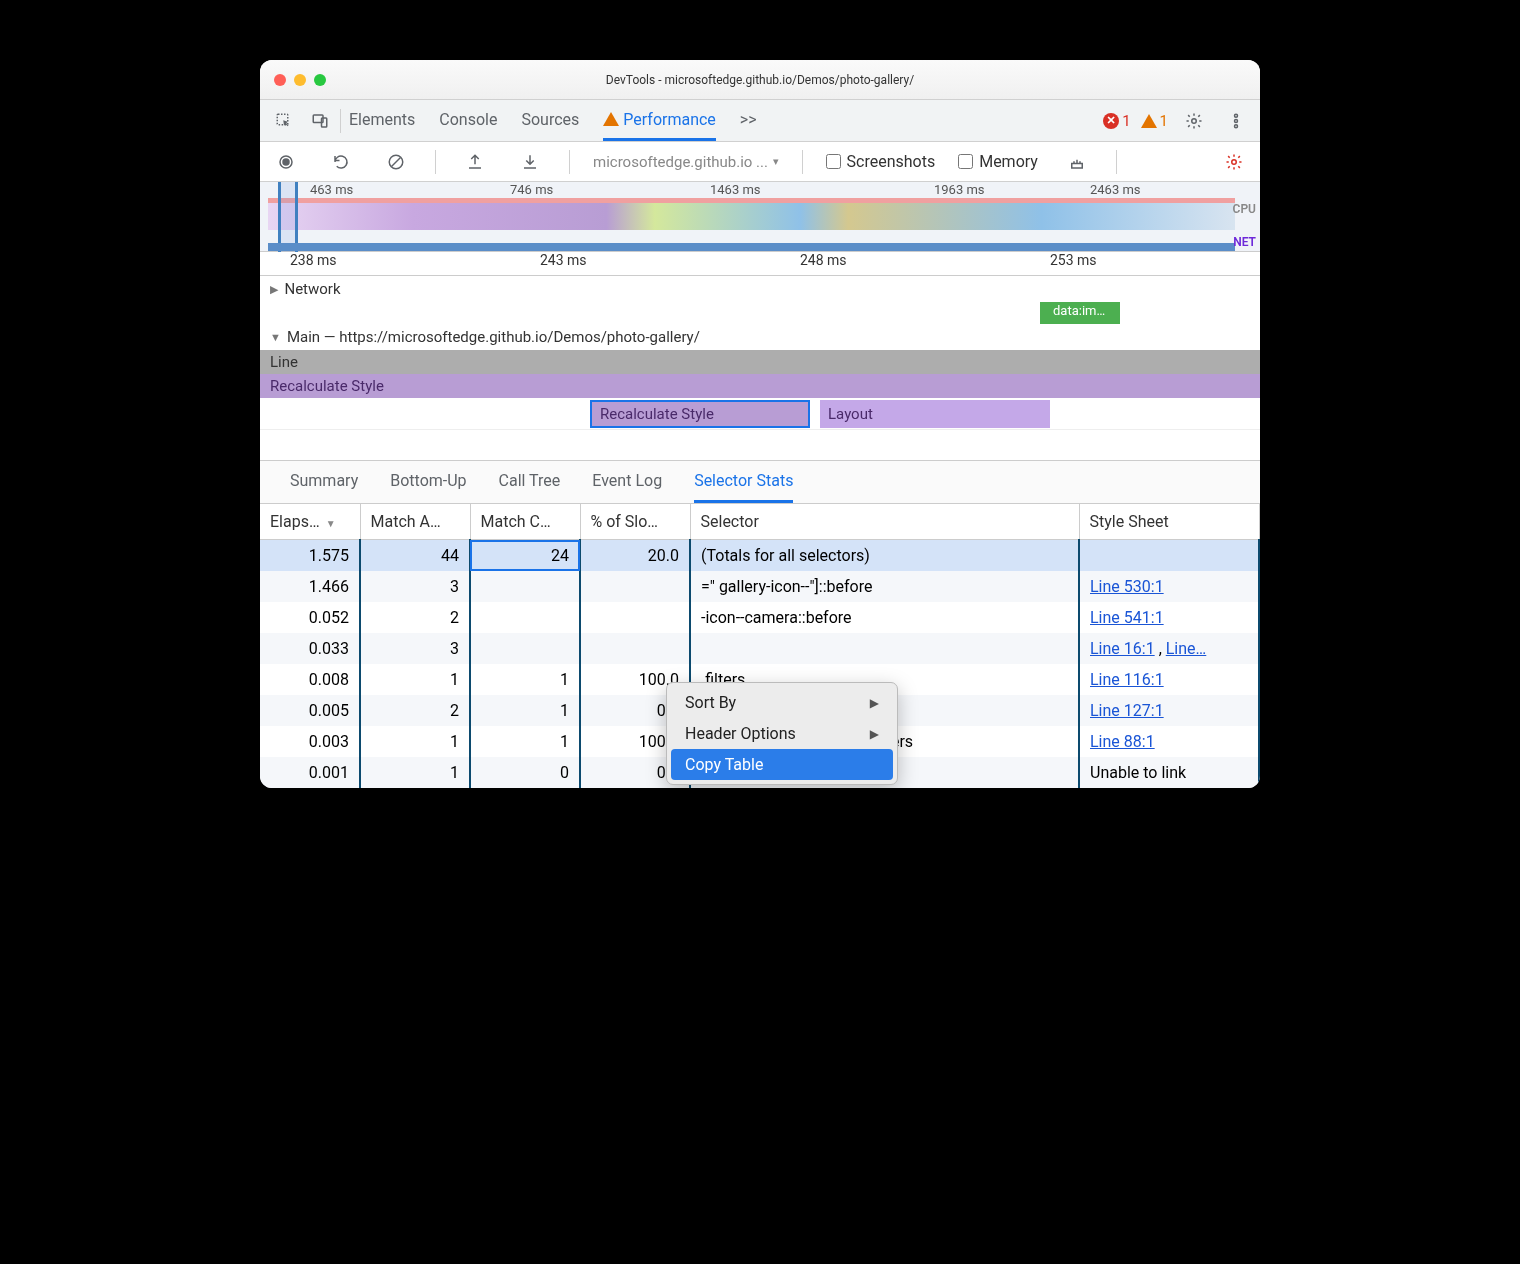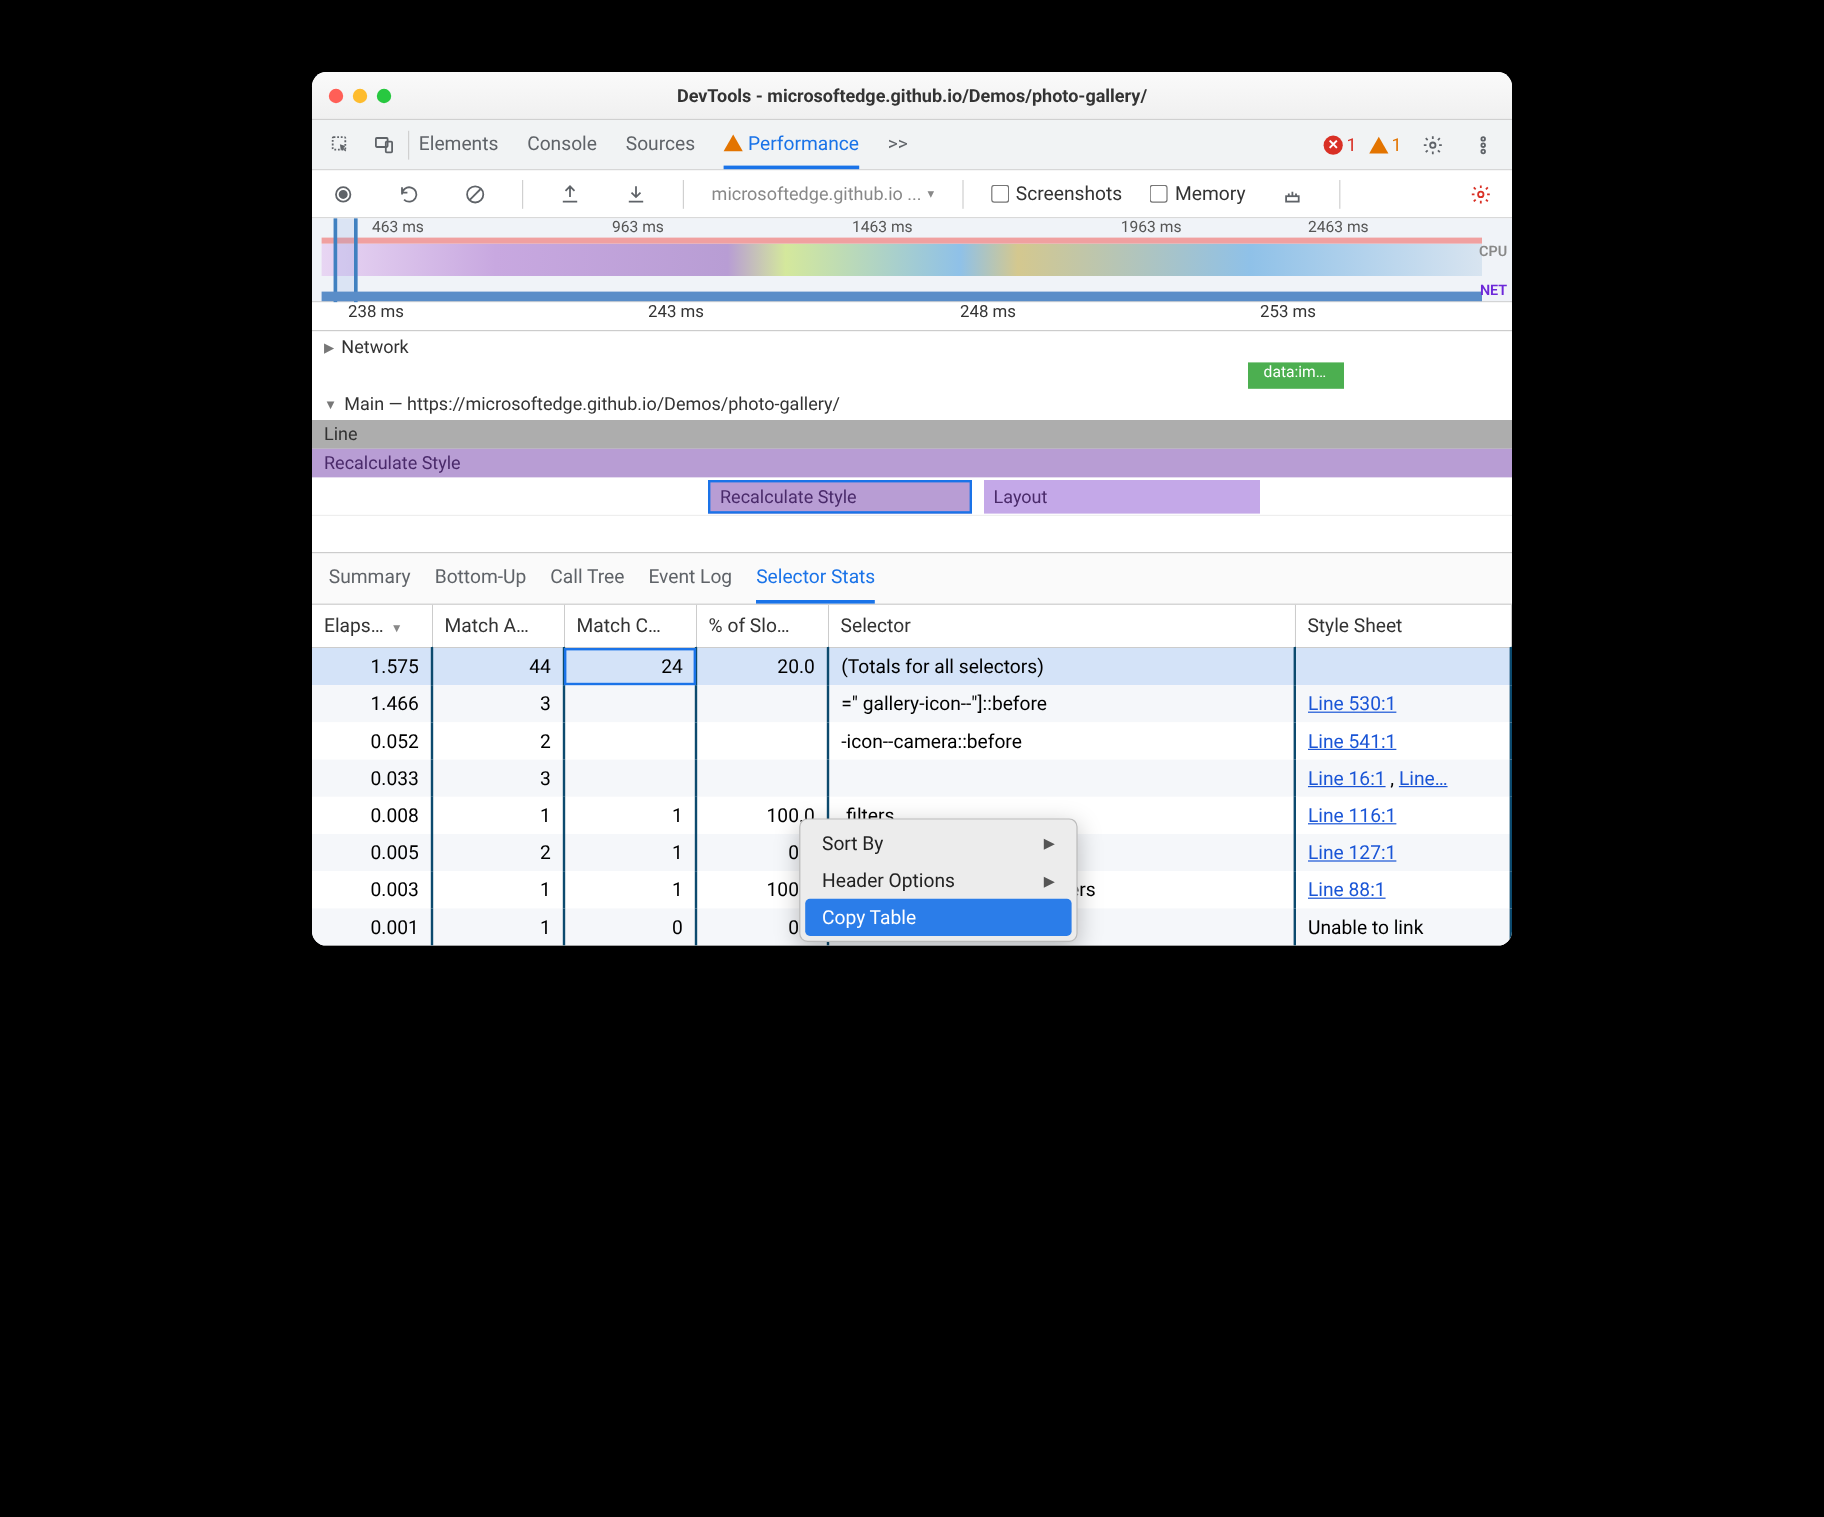--- a/index.html
+++ b/index.html
@@ -2,21 +2,21 @@
 <html><head>
 <meta charset="utf-8">
 <style>
 *{box-sizing:border-box;margin:0;padding:0;font-family:-apple-system,BlinkMacSystemFont,"Segoe UI",Roboto,sans-serif}
 body{background:#000;display:flex;justify-content:center;align-items:flex-start;padding:60px 0;min-height:1264px}
 .window{width:1000px;background:#fff;border-radius:12px;box-shadow:0 20px 60px rgba(0,0,0,.5);overflow:hidden}
 .titlebar{background:linear-gradient(#fafafa,#f0f0f0);height:40px;display:flex;align-items:center;padding:0 14px;border-bottom:1px solid #d0d0d0;position:relative}
 .traffic{display:flex;gap:8px}
 .tl{width:12px;height:12px;border-radius:50%}
 .tl.r{background:#ff5f57}.tl.y{background:#febc2e}.tl.g{background:#28c840}
-.title{position:absolute;left:0;right:0;text-align:center;font-weight:700;font-size:15px;color:#333}
+.title{position:absolute;left:0;right:0;text-align:center;font-weight:400;font-size:12px;color:#333}
 .tabbar{background:#f1f3f4;display:flex;align-items:center;height:42px;padding:0 8px;border-bottom:1px solid #d0d0d0;gap:4px}
 .icon-btn{width:32px;height:32px;display:flex;align-items:center;justify-content:center;cursor:pointer;color:#5f6368;border-radius:4px}
 .tabs{display:flex;gap:24px;margin-left:4px;height:100%;align-items:center}
 .tab{font-size:16px;color:#5f6368;cursor:pointer;height:100%;display:flex;align-items:center;border-bottom:3px solid transparent;gap:4px}
 .tab.active{color:#1a73e8;border-bottom-color:#1a73e8}
 .tabbar-right{margin-left:auto;display:flex;align-items:center;gap:10px}
 .badge{display:flex;align-items:center;gap:3px;font-size:15px}
 .badge-err{color:#d93025}.badge-warn{color:#e37400}
 .toolbar{display:flex;align-items:center;height:40px;padding:12px 10px;border-bottom:1px solid #d0d0d0;gap:23px;background:#fff}
 .sep{width:1px;height:24px;background:#d0d0d0}
@@ -38,21 +38,21 @@
 .track-hdr{font-size:15px;color:#333;padding:4px 10px;display:flex;align-items:center;gap:6px}
 .track-hdr .arr{color:#777;font-size:11px}
 .network-bar{background:linear-gradient(90deg,transparent 78%,#4caf50 78%,#4caf50 86%,transparent 86%);height:22px;position:relative}
 .net-label{position:absolute;left:79%;top:1px;color:#fff;font-size:13px;padding:0 3px}
 .task-row{background:#adadad;color:#333;font-size:15px;padding:3px 10px}
 .recalc-row{background:#b89dd4;color:#4a2a6a;font-size:15px;padding:3px 10px}
 .sub-row{height:32px;background:#fff;position:relative;border-bottom:1px solid #eee}
 .sub-block{position:absolute;height:28px;top:2px;display:flex;align-items:center;padding:0 8px;font-size:15px}
 .sub-recalc{left:33%;width:22%;background:#b89dd4;color:#4a2a6a;border:2px solid #1a73e8}
 .sub-layout{left:56%;width:23%;background:#c4a8e8;color:#4a2a6a}
-.details-tabs{display:flex;gap:20px;padding:0 14px;height:44px;align-items:center;border-top:1px solid #ccc;border-bottom:1px solid #ccc;background:#fafafa}
+.details-tabs{display:flex;gap:32px;padding:0 30px;height:44px;align-items:center;border-top:1px solid #ccc;border-bottom:1px solid #ccc;background:#fafafa}
 .dtab{font-size:16px;color:#5f6368;cursor:pointer;height:100%;display:flex;align-items:center;border-bottom:3px solid transparent}
 .dtab.active{color:#1a73e8;border-bottom-color:#1a73e8}
 .table{width:100%;border-collapse:collapse;font-size:16px}
 .table th{text-align:left;padding:8px 10px;border-bottom:1px solid #ccc;border-right:1px solid #ccc;color:#333;font-weight:400;background:#fff;position:relative;cursor:pointer}
 .table th:first-child::after{content:"▼";font-size:10px;color:#888;margin-left:6px}
 .table td{padding:6px 10px;border-right:2px solid #0c4a6e}
 .table tbody tr:nth-child(odd){background:#fff}
 .table tbody tr:nth-child(even){background:#f5f7fa}
 .table tbody tr.selected{background:#d4e3f8}
 .table tbody tr.selected td.focused{outline:2px solid #1a73e8;outline-offset:-2px}
@@ -180,21 +180,21 @@
         <svg viewBox="0 0 24 24">
           <circle cx="12" cy="12" r="3"></circle>
           <path d="M12 2v3M12 19v3M4.2 4.2l2.1 2.1M17.7 17.7l2.1 2.1M2 12h3M19 12h3M4.2 19.8l2.1-2.1M17.7 6.3l2.1-2.1"></path>
         </svg>
       </div>
   </div>
 
   <div class="overview">
     <div class="ov-ticks">
       <span style="left:50px">463 ms</span>
-      <span style="left:250px">963 ms</span>
+      <span style="left:250px">746 ms</span>
       <span style="left:450px">1463 ms</span>
       <span style="left:674px">1963 ms</span>
       <span style="left:830px">2463 ms</span>
     </div>
     <div class="ov-strip"></div>
     <div class="ov-handles"></div>
     <div class="ov-slider"></div>
     <div class="ov-cpu">CPU</div>
     <div class="ov-net">NET</div>
   </div>

